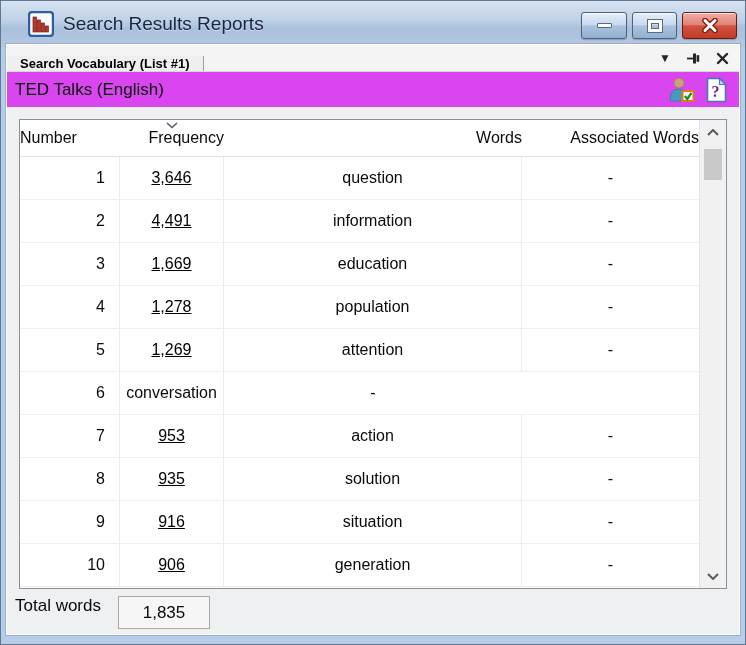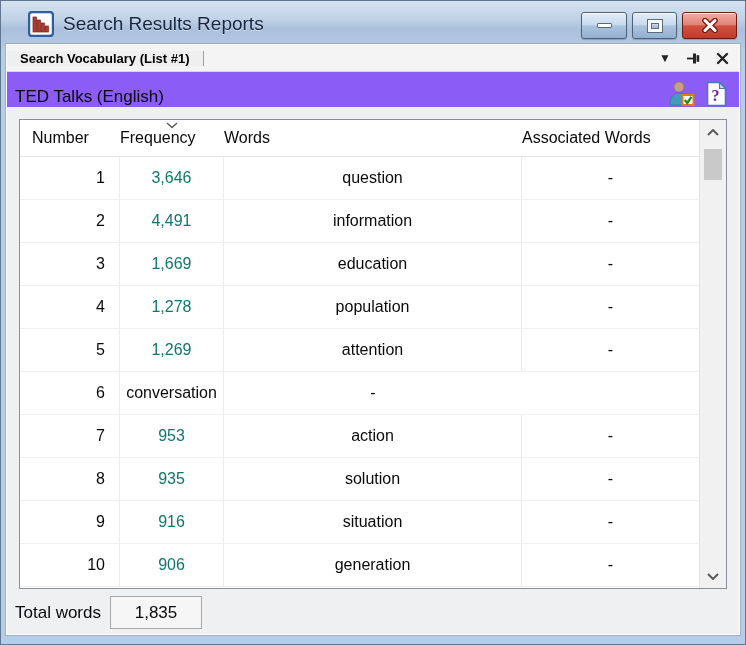--- a/index.html
+++ b/index.html
@@ -43,67 +43,67 @@
   
   .frame {
     position:absolute; left:5px; right:5px; top:43px; bottom:9px;
     background:#eef0f1; border:1px solid #fdfdfd;
     box-shadow:0 0 0 1px rgba(110,130,150,.35);
   }
 
   
   .tabstrip {
     height:27px; background:#f4f4f4; border-bottom:1px solid #d7d7d7;
-    display:flex; align-items:center; position:relative;
+    display:flex; align-items:flex-end; position:relative;
   }
   .tab {
     padding:0 13px; display:flex; align-items:center;
     font-size:13px; font-weight:bold; color:#000;
     background:#efefef; border-right:1px solid #9f9f9f; cursor:default;
   }
   .strip-icons { position:absolute; right:10px; top:0; height:100%; display:flex; align-items:center; gap:15px; }
   .strip-icon { color:#252525; display:flex; align-items:center; cursor:default; }
   .tri-down { font-size:12px; line-height:1; }
 
   
-  .infobar { height:35px; display:flex; align-items:flex-end; background:#8b5cf6; position:relative; }
+  .infobar { height:35px; display:flex; align-items:center; background:#d946ef; position:relative; }
   .corpus { margin-left:8px; font-size:17px; color:#0a0a0a; }
   .info-icons { position:absolute; right:12px; display:flex; align-items:center; gap:11px; }
 
   
   .table-zone { padding:12px 12px 0 12px; }
   .table {
     height:470px; background:#fff; border:1px solid #8b9097;
     display:flex; overflow:hidden;
   }
   .grid { flex:1; display:flex; flex-direction:column; min-width:0; }
   .thead {
     display:grid; grid-template-columns:100px 104px 298px 1fr;
     height:37px; flex:0 0 37px; border-bottom:1px solid #e2e2e2; background:#fff;
   }
-  .th { display:flex; align-items:center; justify-content:flex-start; font-size:16px; color:#0a0a0a; position:relative; cursor:default; }
-  .th.left { justify-content:flex-start; padding-left:12px; }
+  .th { display:flex; align-items:center; justify-content:flex-end; font-size:16px; color:#0a0a0a; position:relative; cursor:default; }
+  .th.left { justify-content:flex-start; padding-left:0; }
   .sort-chev { position:absolute; top:2px; left:50%; transform:translateX(-50%); }
   .tr {
     display:grid; grid-template-columns:100px 104px 298px 1fr;
     height:43px; flex:0 0 43px; border-bottom:1px solid #efefef;
   }
   .td { display:flex; align-items:center; justify-content:center; font-size:16px; color:#0a0a0a; border-right:1px solid #ebebeb; }
   .td.num { justify-content:flex-end; padding-right:14px; }
   .td.assoc { border-right:none; }
-  .freq-link { color:#0f766e; cursor:pointer; }
+  .freq-link { color:#000000; text-decoration:underline; cursor:pointer; }
 
   
   .vscroll { flex:0 0 27px; background:#f1f1f1; border-left:1px solid #e4e4e4; position:relative; }
   .sb-arrow { position:absolute; left:0; width:100%; height:20px; display:flex; align-items:center; justify-content:center; cursor:default; }
   .sb-up { top:2px; } .sb-down { bottom:2px; }
   .sb-thumb { position:absolute; left:4px; right:4px; top:29px; height:31px; background:#c9c9c9; cursor:default; }
 
   
-  .statusbar { display:flex; align-items:center; margin:7px 0 0 8px; }
+  .statusbar { display:flex; align-items:flex-start; margin:7px 0 0 8px;gap:8px; }
   .status-label { font-size:17px; color:#0a0a0a; }
   .status-box {
     margin-left:9px; width:92px; height:33px; border:1px solid #a9a9a9;
     background:#f6f6f6; display:flex; align-items:center; justify-content:center;
     font-size:17px; color:#0a0a0a;
   }
 </style>
 </head>
 <body>
 

